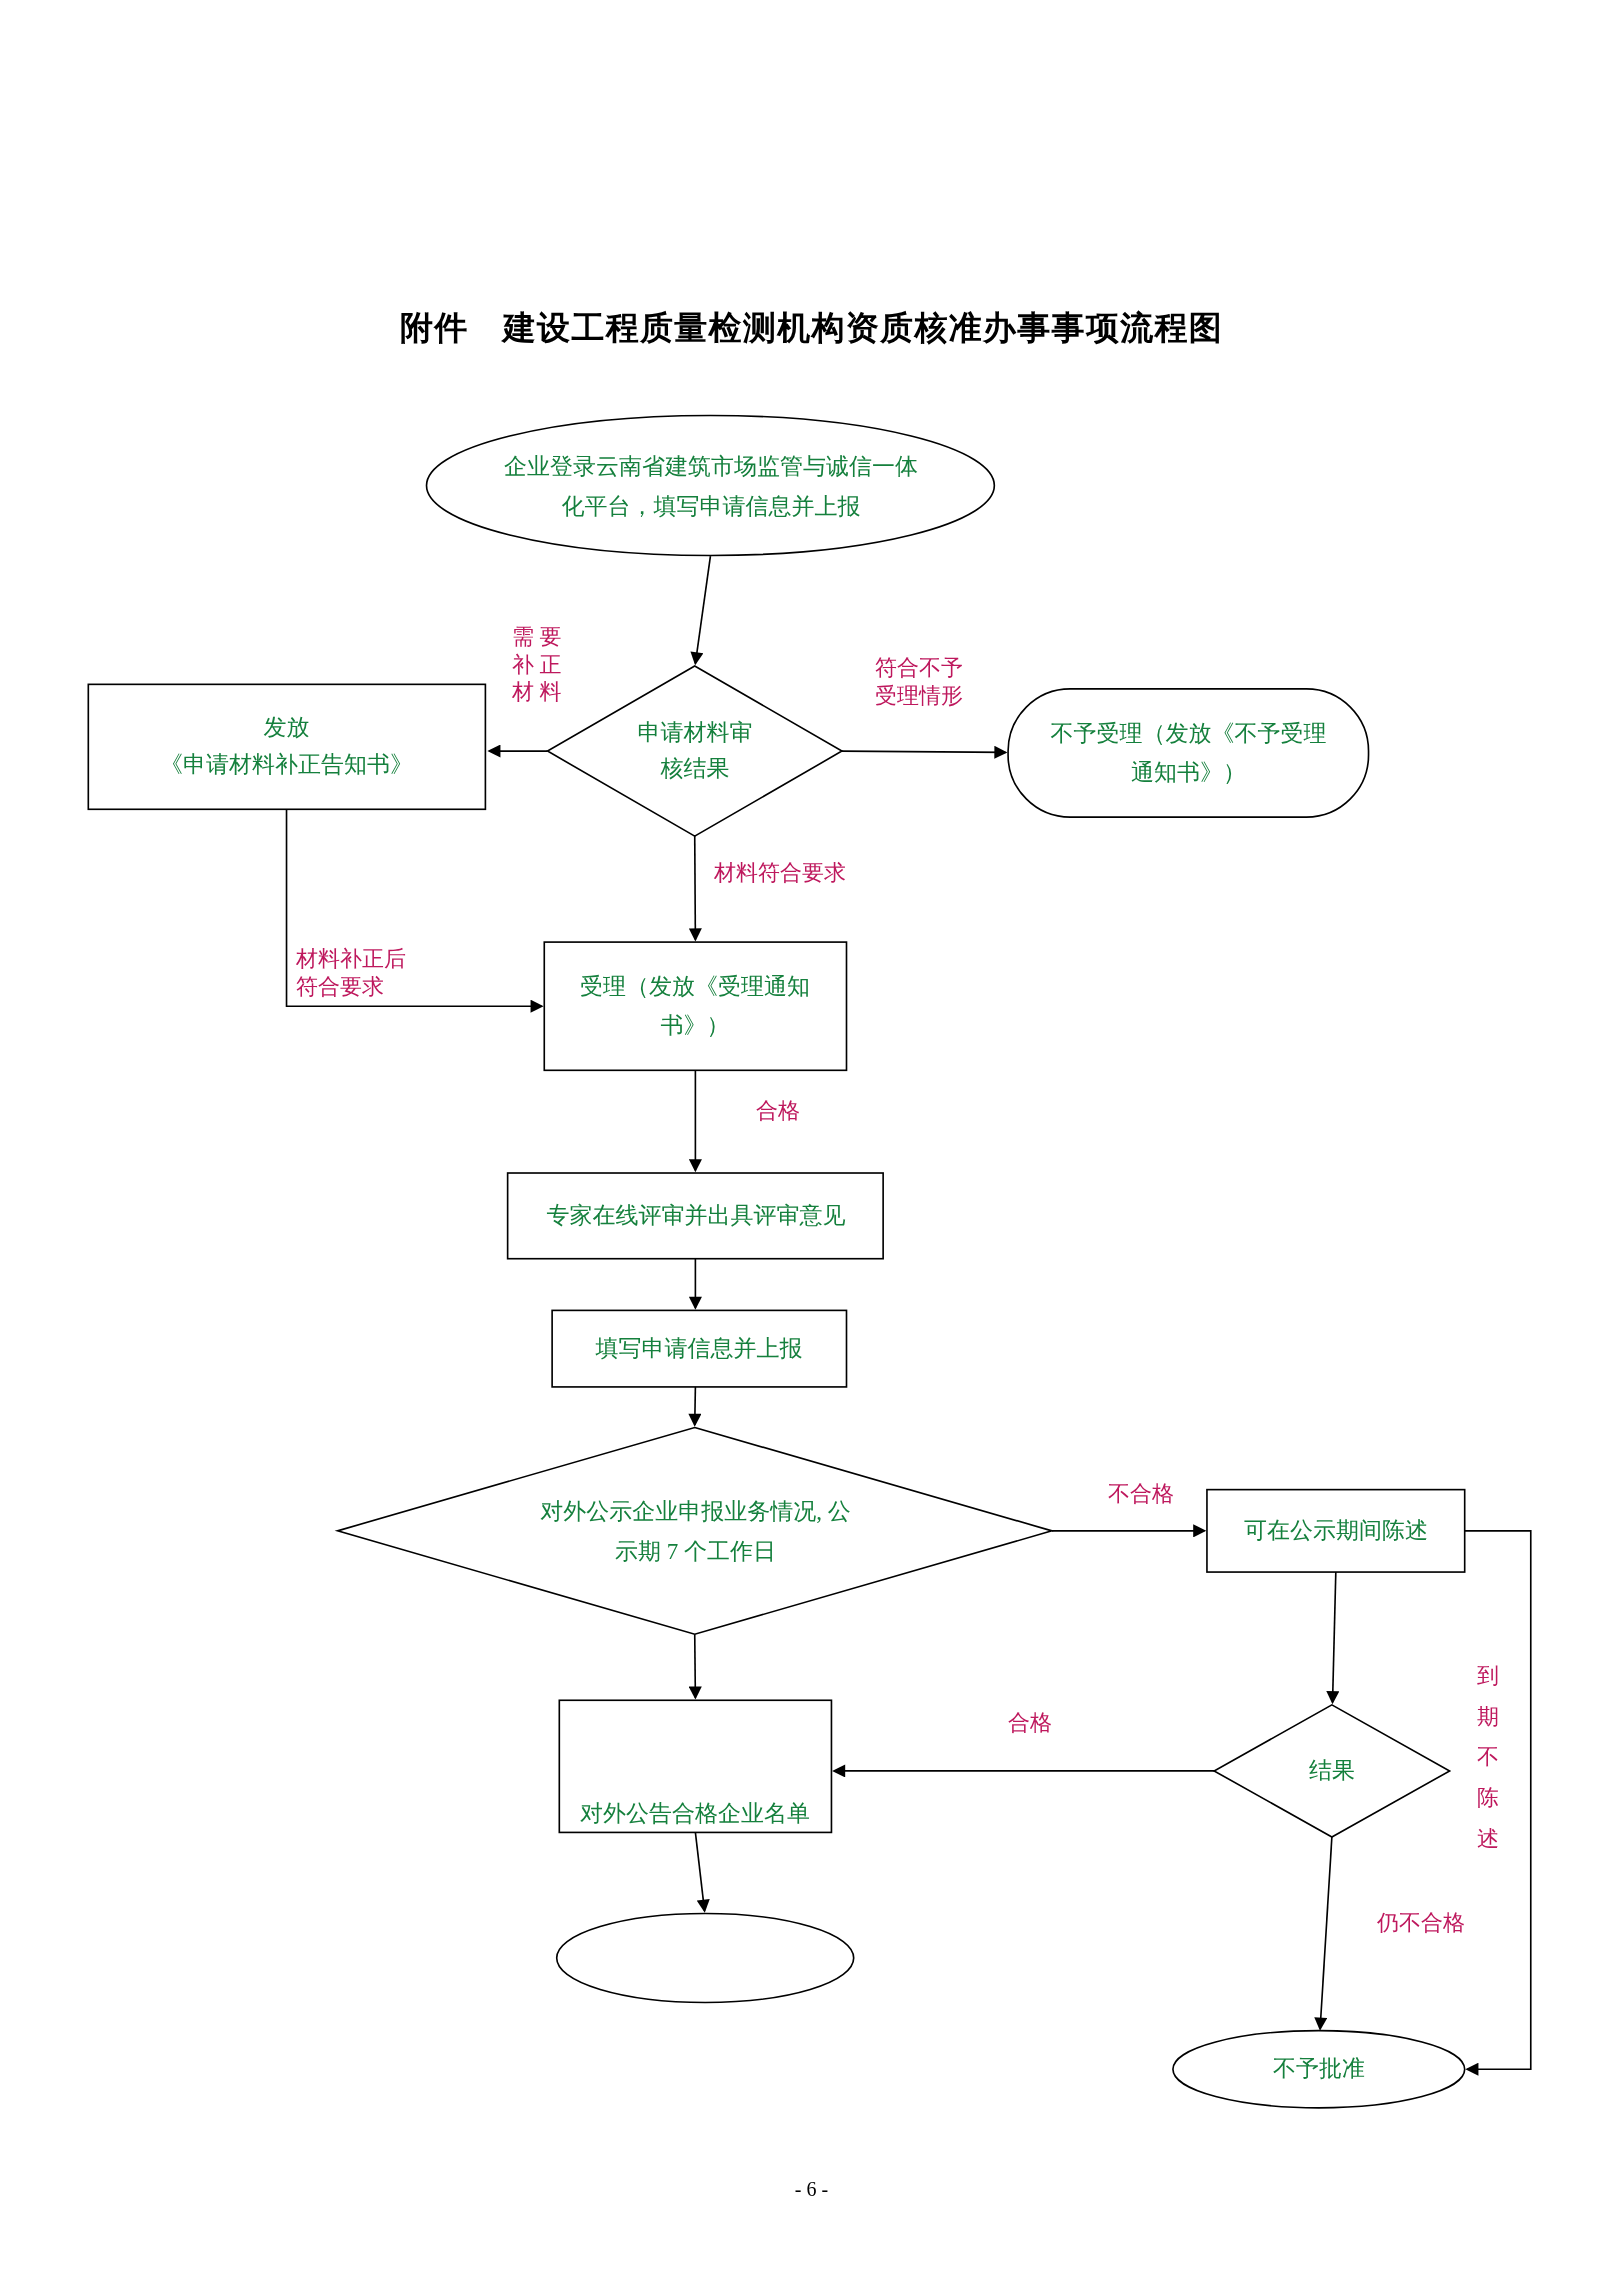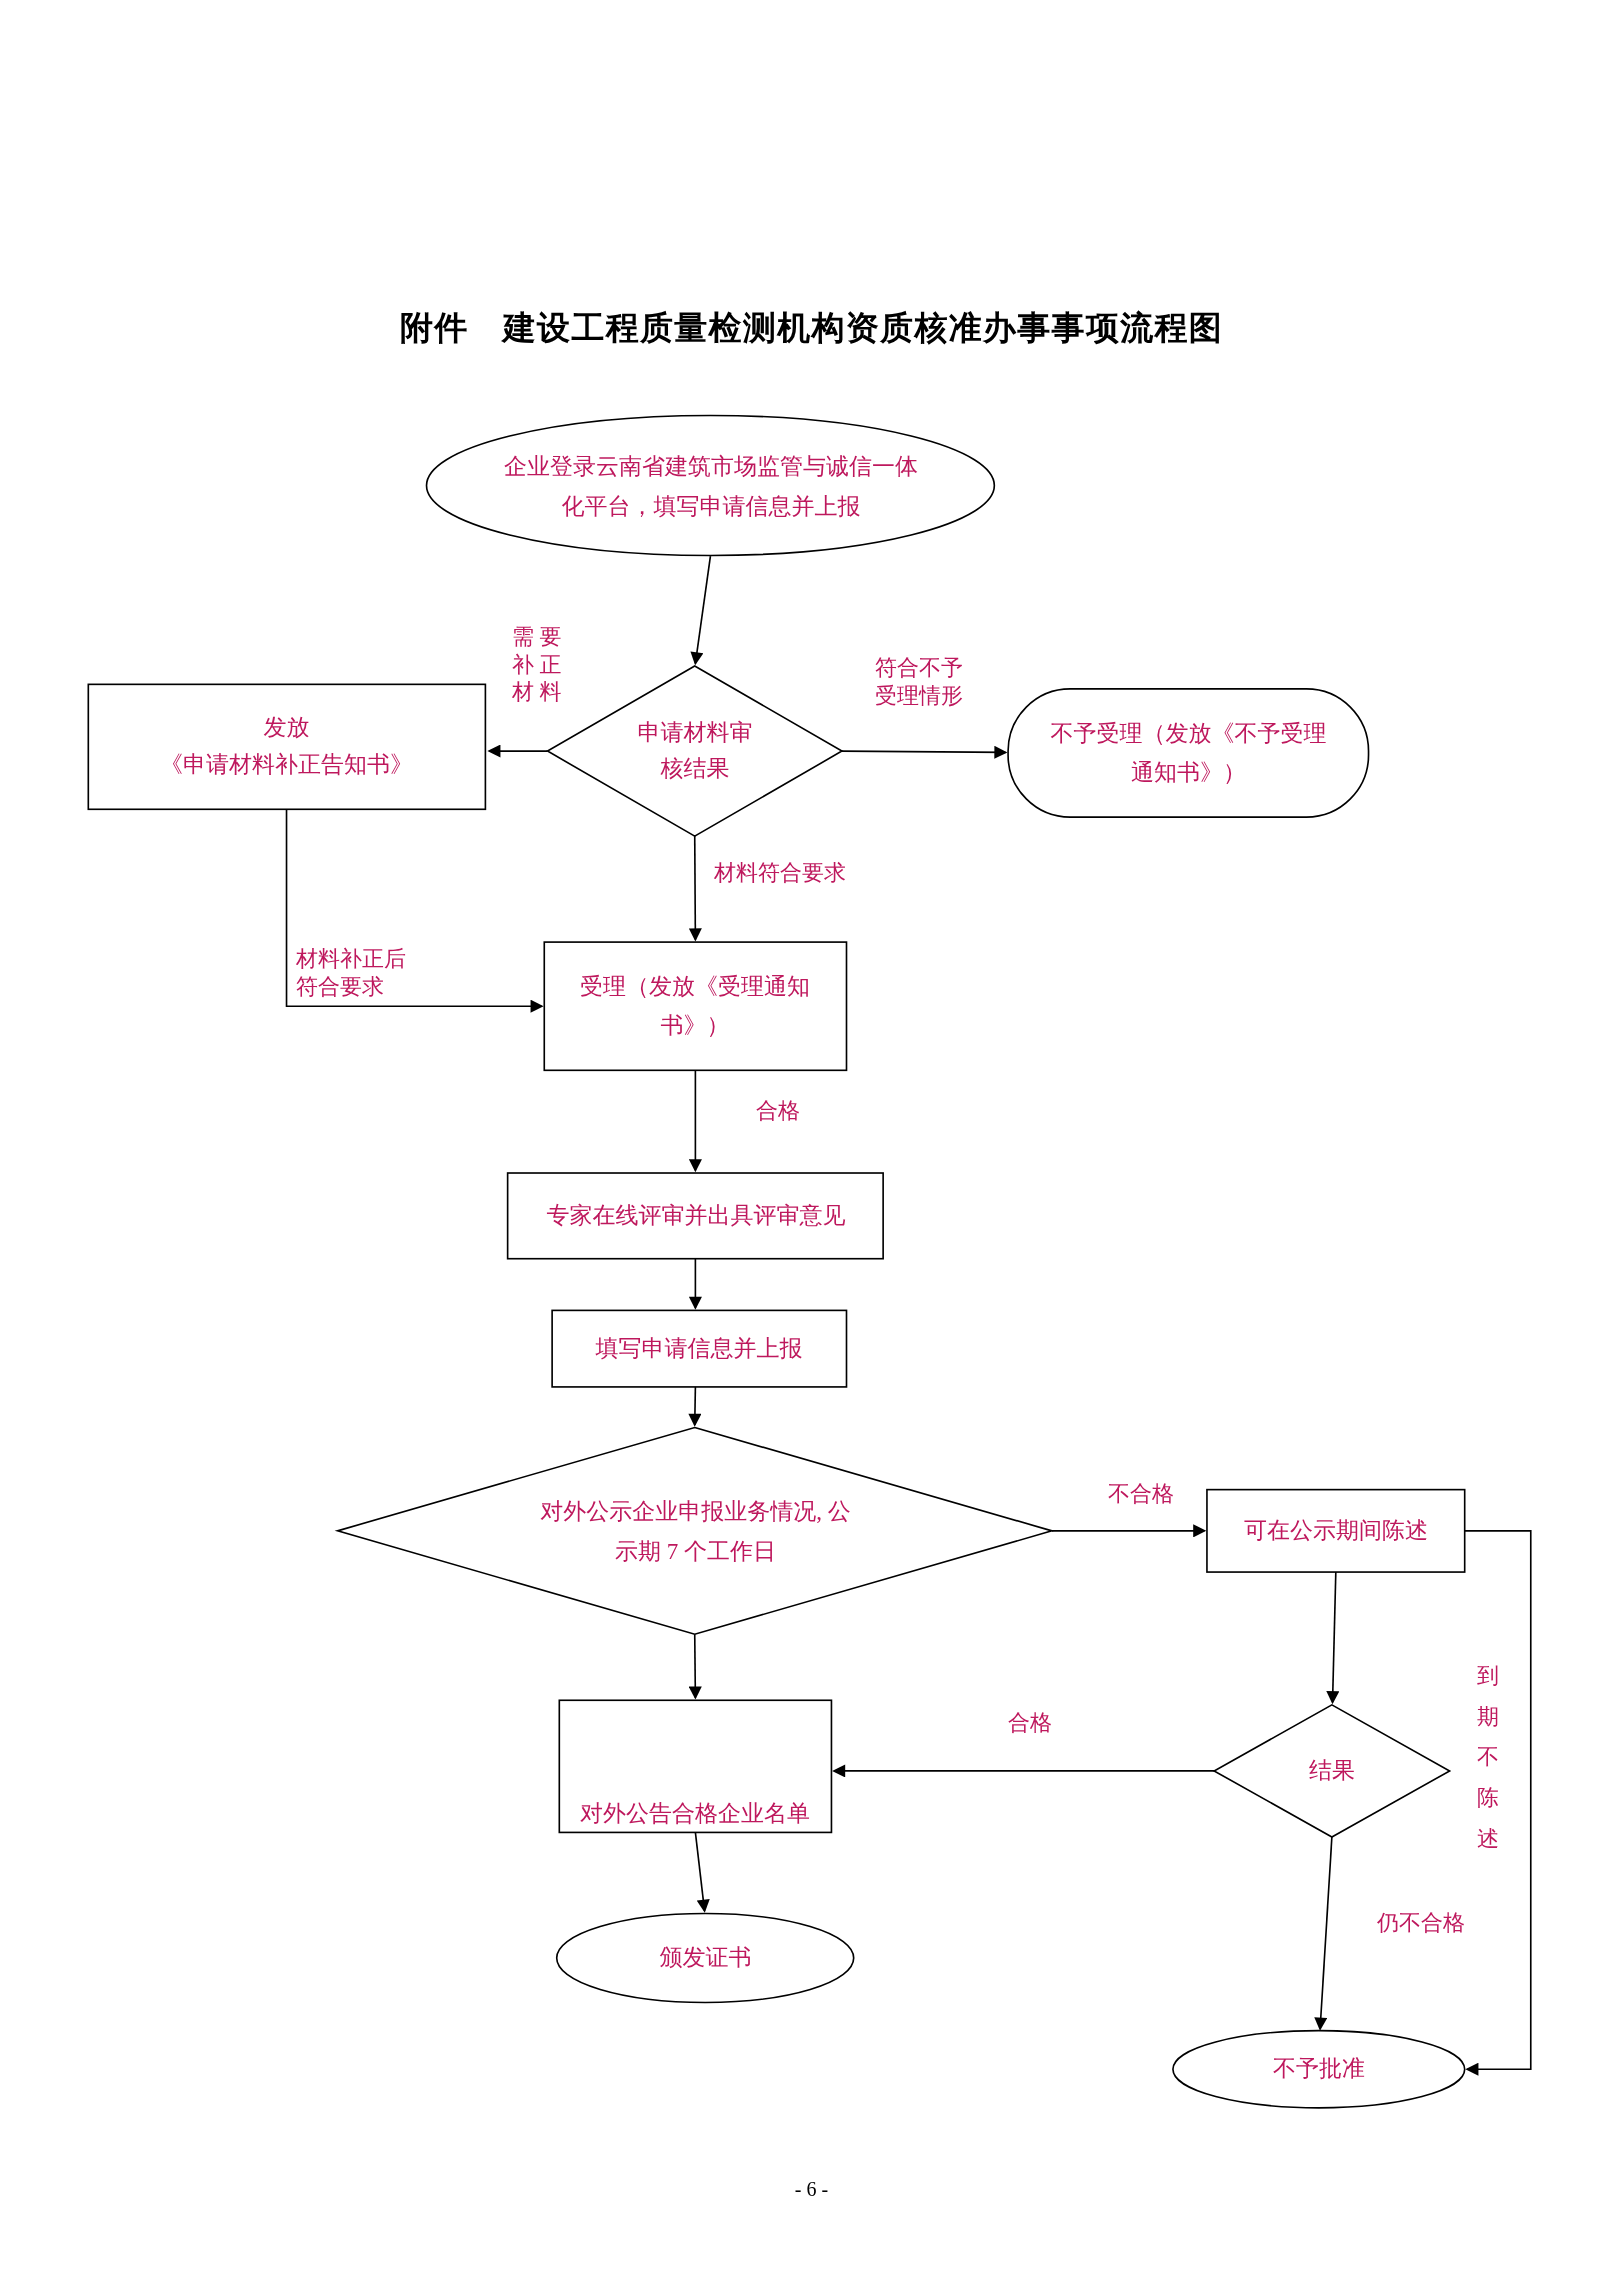--- a/index.html
+++ b/index.html
@@ -32,21 +32,21 @@
   svg.canvas .edge  { fill: none; stroke: #000000; stroke-width: 2.5; }
   .node-text {
     position: absolute;
     display: flex;
     align-items: center;
     justify-content: center;
     text-align: center;
     white-space: pre-line;
     font-size: 23px;
     line-height: 1.75;
-    color: #be185d;
+    color: #15803d;
   }
   .edge-label {
     position: absolute;
     white-space: pre-line;
     font-size: 22px;
     line-height: 1.25;
     color: #be185d;
   }
   .edge-label.vertical { text-align: center; line-height: 1.85; }
   .page-number {
@@ -113,21 +113,20 @@
 通知书》）</div>
   <div class="node-text" style="left:544px; top:942px; width:302px; height:128px; line-height:1.7;">受理（发放《受理通知
 书》）</div>
   <div class="node-text" style="left:508px; top:1173px; width:376px; height:86px;">专家在线评审并出具评审意见</div>
   <div class="node-text" style="left:552px; top:1311px; width:294px; height:77px;">填写申请信息并上报</div>
   <div class="node-text" style="left:338px; top:1428px; width:715px; height:207px; line-height:1.7;">对外公示企业申报业务情况, 公
 示期 7 个工作日</div>
   <div class="node-text" style="left:1207px; top:1490px; width:258px; height:82px;">可在公示期间陈述</div>
   <div class="node-text" style="left:559px; top:1701px; width:272px; height:132px;margin-top:47px;">对外公告合格企业名单</div>
   <div class="node-text" style="left:1214px; top:1705px; width:236px; height:132px;">结果</div>
-  <div class="node-text" style="left:557px; top:1914px; width:297px; height:89px;">颁发证书</div>
   <div class="node-text" style="left:1173px; top:2031px; width:292px; height:77px;">不予批准</div>
 
   <div class="edge-label" style="left:512px; top:623px;">需 要
 补 正
 材 料</div>
   <div class="edge-label" style="left:875px; top:654px;">符合不予
 受理情形</div>
   <div class="edge-label" style="left:714px; top:859px;">材料符合要求</div>
   <div class="edge-label" style="left:296px; top:945px;">材料补正后
 符合要求</div>

